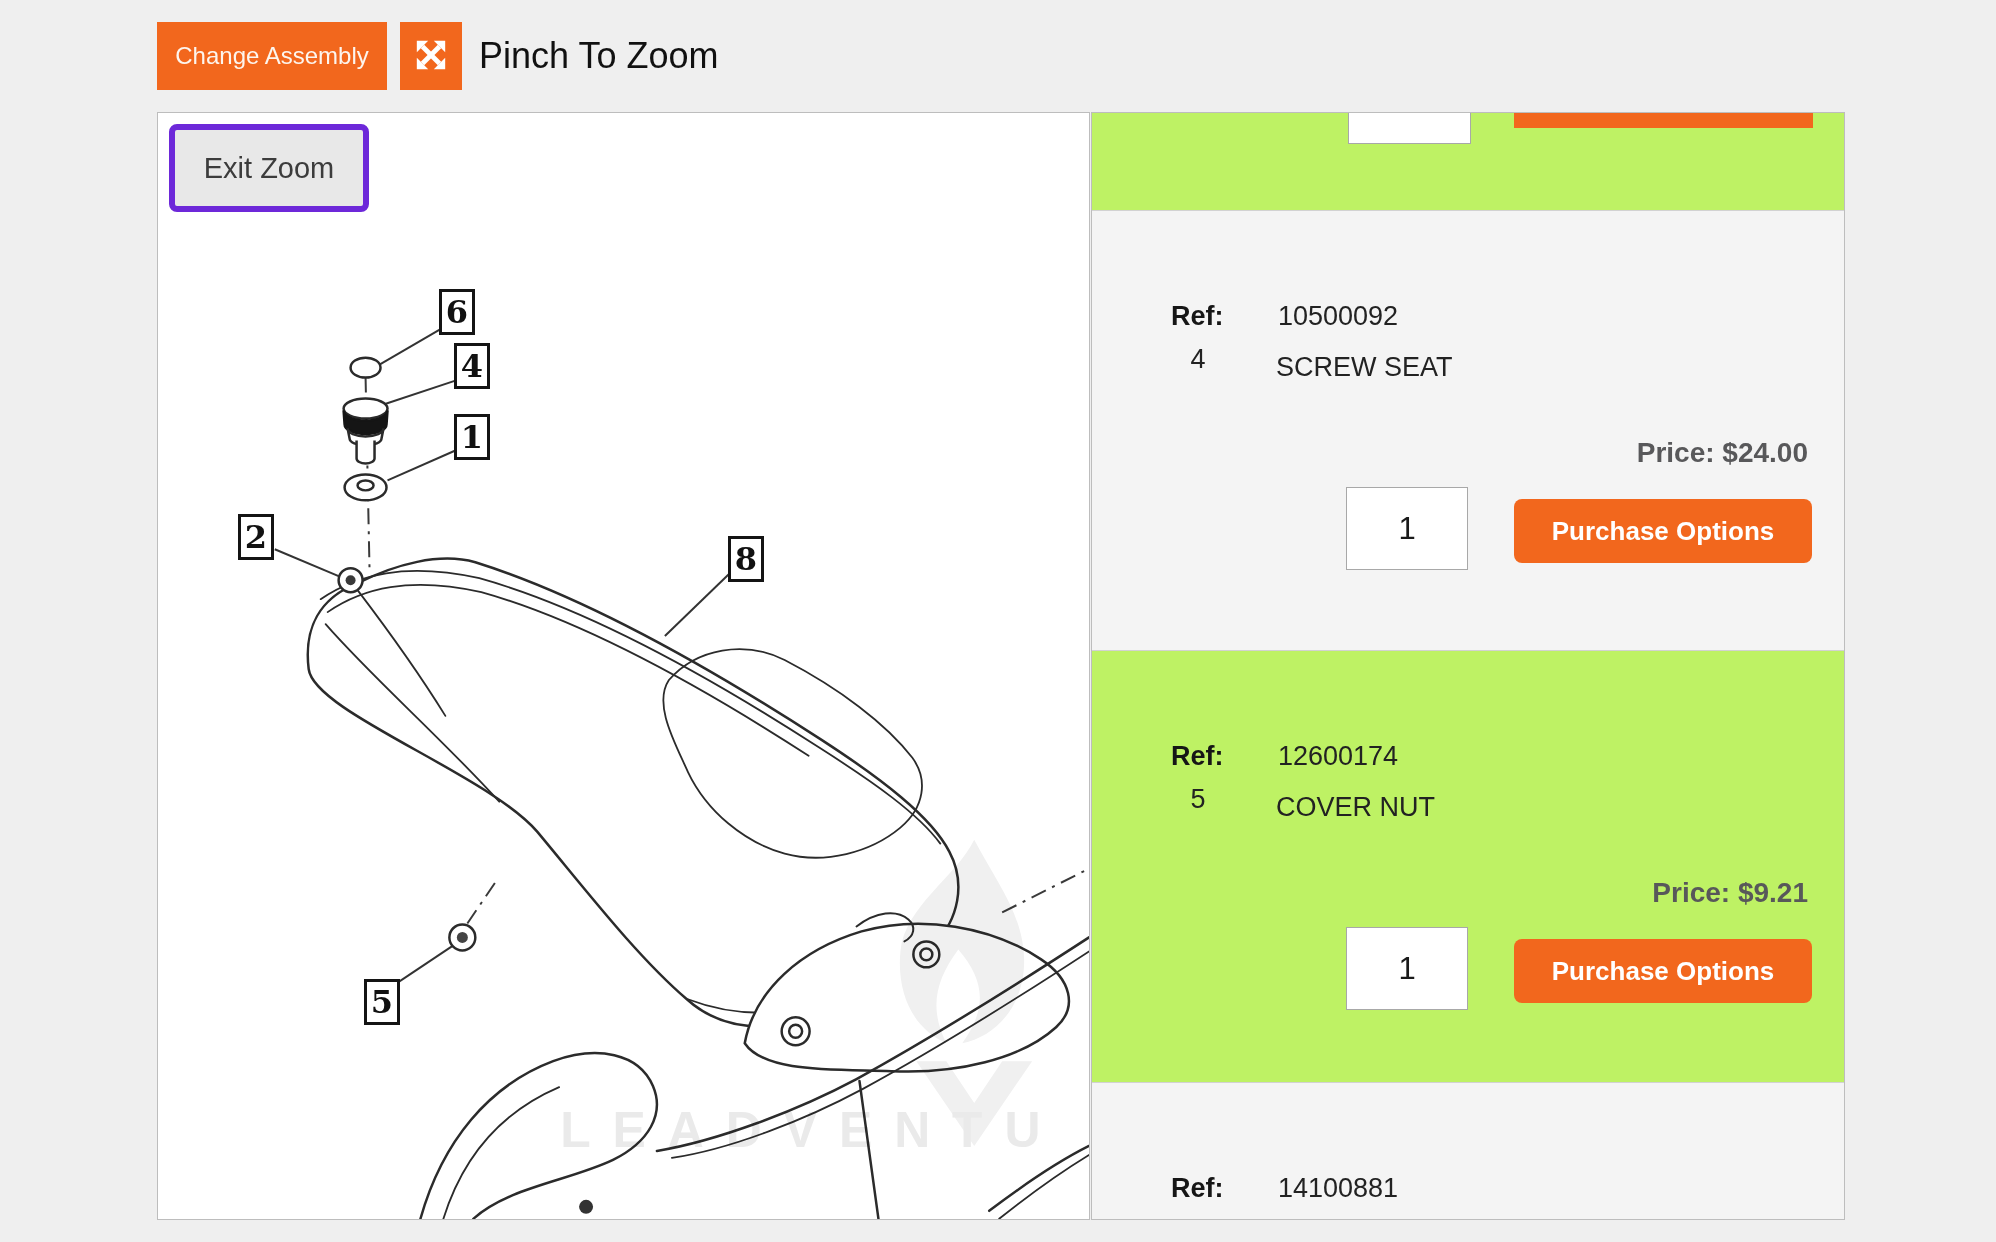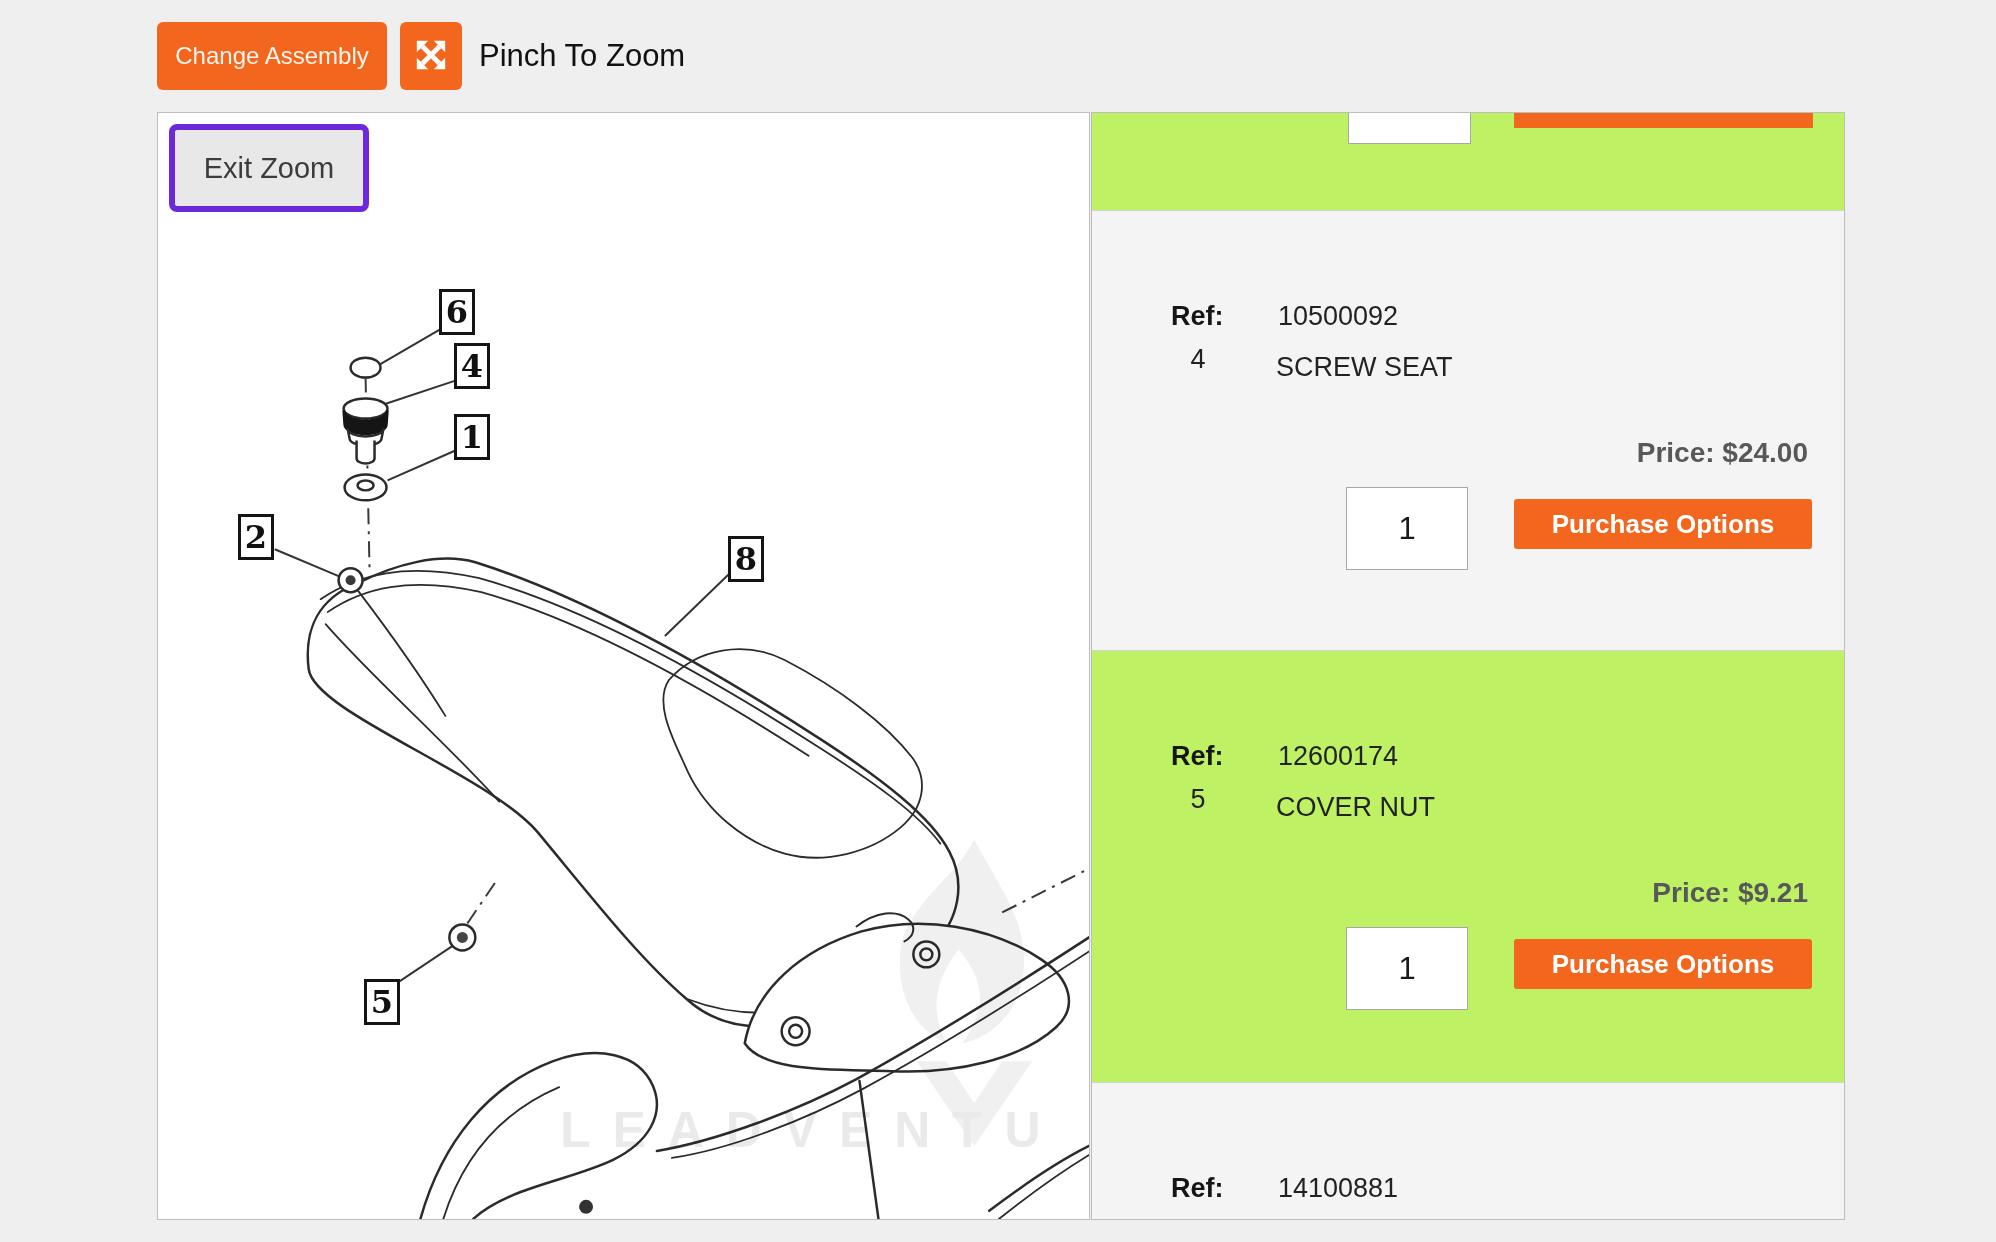--- a/index.html
+++ b/index.html
@@ -1,23 +1,23 @@
 <!DOCTYPE html>
 <html><head>
 <meta charset="utf-8">
 <style>
   html,body{margin:0;padding:0;}
   body{font-family:"Liberation Sans",sans-serif;}
   .canvas{position:relative;width:1996px;height:1242px;background:#efefef;overflow:hidden;}
 
   
-  .btn-orange{background:#f2671d;border:none;color:#fdf5ee;cursor:pointer;border-radius:6px;}
+  .btn-orange{background:#f2671d;border:none;color:#fdf5ee;cursor:pointer;border-radius:0;}
   .change-assembly{position:absolute;left:157px;top:22px;width:230px;height:68px;font-size:24px;font-family:"Liberation Sans",sans-serif;}
   .icon-btn{position:absolute;left:400px;top:22px;width:62px;height:68px;display:flex;align-items:center;justify-content:center;}
-  .pinch-label{position:absolute;left:479px;top:22px;height:68px;line-height:68px;font-size:31px;color:#111;}
+  .pinch-label{position:absolute;left:479px;top:22px;height:68px;line-height:68px;font-size:36px;color:#111;}
 
   
   .viewer{position:absolute;left:157px;top:112px;width:933px;height:1108px;background:#fff;border:1px solid #bdbdbd;box-sizing:border-box;overflow:hidden;}
   .diagram{position:absolute;left:0;top:0;width:100%;height:100%;}
   .exit-zoom{position:absolute;left:11px;top:11px;width:200px;height:88px;background:#e8e8e8;border:6px solid #6d28d9;border-radius:8px;font-size:29px;color:#3c3c3c;font-family:"Liberation Sans",sans-serif;cursor:pointer;}
   .callout{position:absolute;width:36px;height:46px;border:3px solid #141414;background:#fff;box-sizing:border-box;
            display:flex;align-items:center;justify-content:center;font-family:"DejaVu Serif",serif;font-weight:bold;font-size:32px;color:#111;}
   .co-6{left:281px;top:176px;}
   .co-4{left:296px;top:230px;}
   .co-1{left:296px;top:301px;}
@@ -34,21 +34,21 @@
   .row1{top:98px;height:440px;}
   .row2{top:538px;height:432px;}
   .row3{top:970px;height:440px;border-bottom:none;}
   .ref-label{position:absolute;left:79px;top:90px;font-size:27px;font-weight:bold;color:#161616;}
   .part-number{position:absolute;left:186px;top:90px;font-size:27px;color:#222;}
   .pos{position:absolute;left:79px;top:133px;width:54px;text-align:center;font-size:27px;color:#222;}
   .desc{position:absolute;left:184px;top:133px;font-size:27px;color:#222;margin-top:8px;}
   .priceline{position:absolute;right:36px;top:226px;font-size:28px;font-weight:bold;color:#58585a;}
   .qty{position:absolute;left:254px;top:276px;width:122px;height:83px;border:1px solid #a8a8a8;background:#fff;
        text-align:center;font-size:31px;color:#1a1a1a;font-family:"Liberation Sans",sans-serif;box-sizing:border-box;}
-  .purchase{position:absolute;right:32px;top:288px;width:298px;height:50px;background:#f2671d;border:none;border-radius:3px;
+  .purchase{position:absolute;right:32px;top:288px;width:298px;height:64px;background:#f2671d;border:none;border-radius:8px;
             color:#fff;font-weight:bold;font-size:26px;font-family:"Liberation Sans",sans-serif;cursor:pointer;}
   
   .qty-frag{position:absolute;left:256px;top:0;width:123px;height:31px;background:#fff;border:1px solid #a8a8a8;border-top:none;box-sizing:border-box;}
   .orange-frag{position:absolute;right:31px;top:0;width:299px;height:15px;background:#f2671d;border:none;cursor:pointer;}
 </style>
 </head>
 <body>
 
 <div class="canvas">
 

